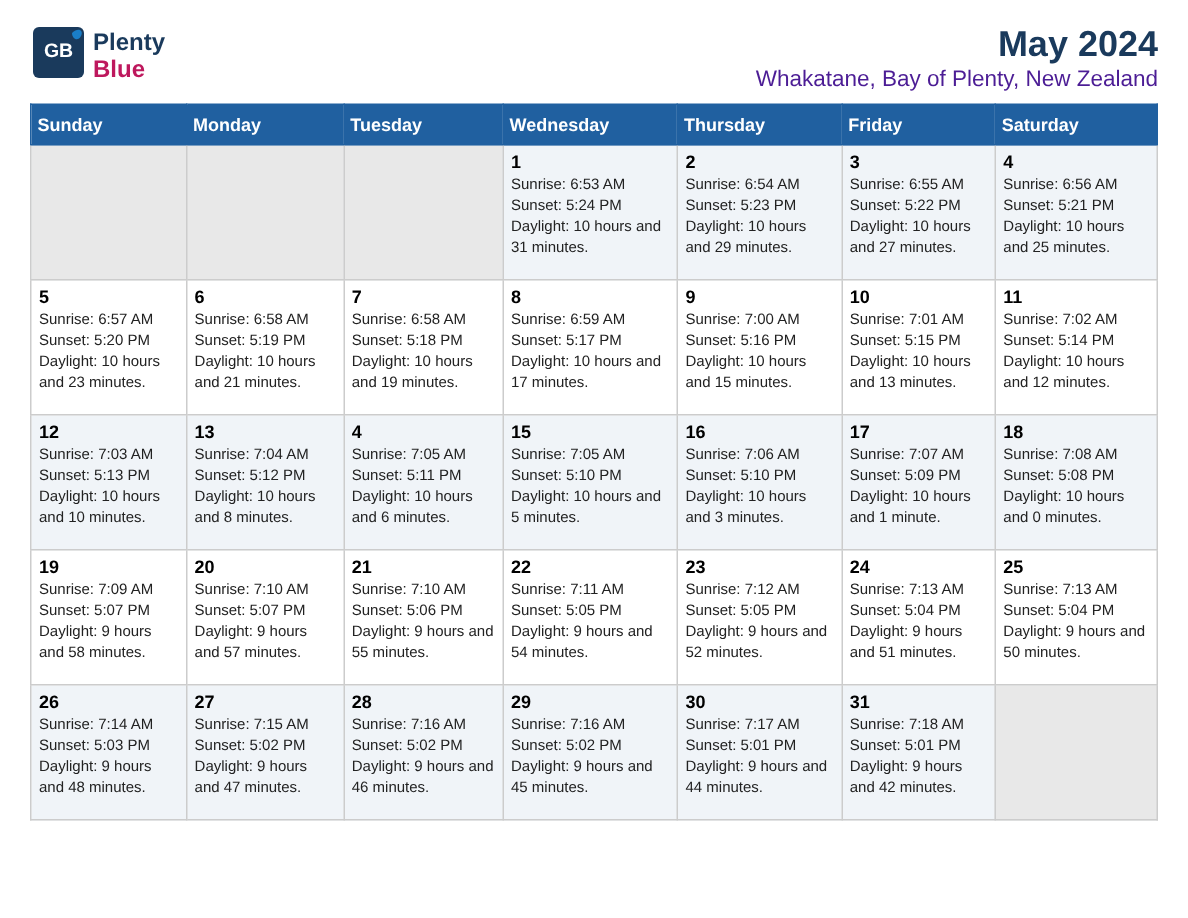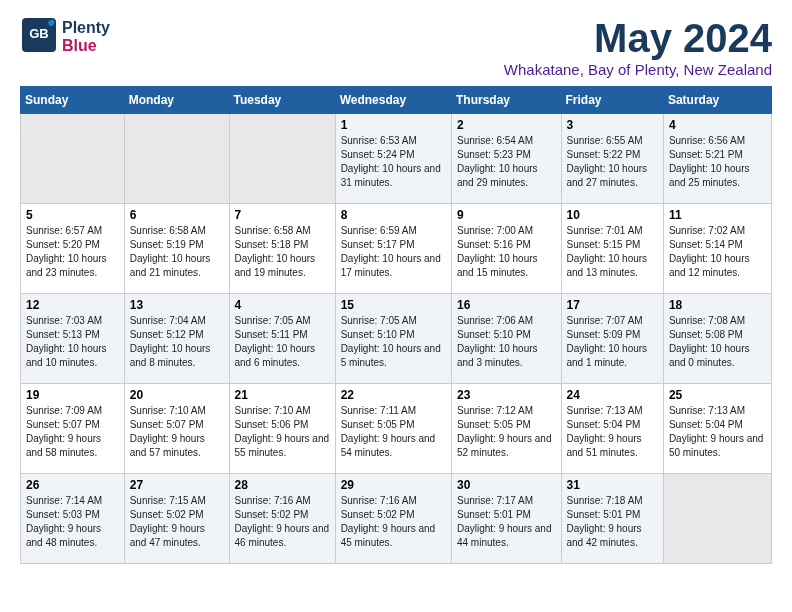--- a/index.html
+++ b/index.html
@@ -22,21 +22,21 @@
       align-items: center;
     }
     .logo-row {
       display: flex;
       align-items: center;
     }
     .title-block {
       text-align: right;
     }
     .main-title {
-      font-size: 40px;
+      font-size: 24px;
       font-weight: bold;
       color: #1a3a5c;
     }
     .subtitle {
       font-size: 15px;
       color: #4c1d95;
     }
     table {
       width: 100%;
       border-collapse: collapse;

